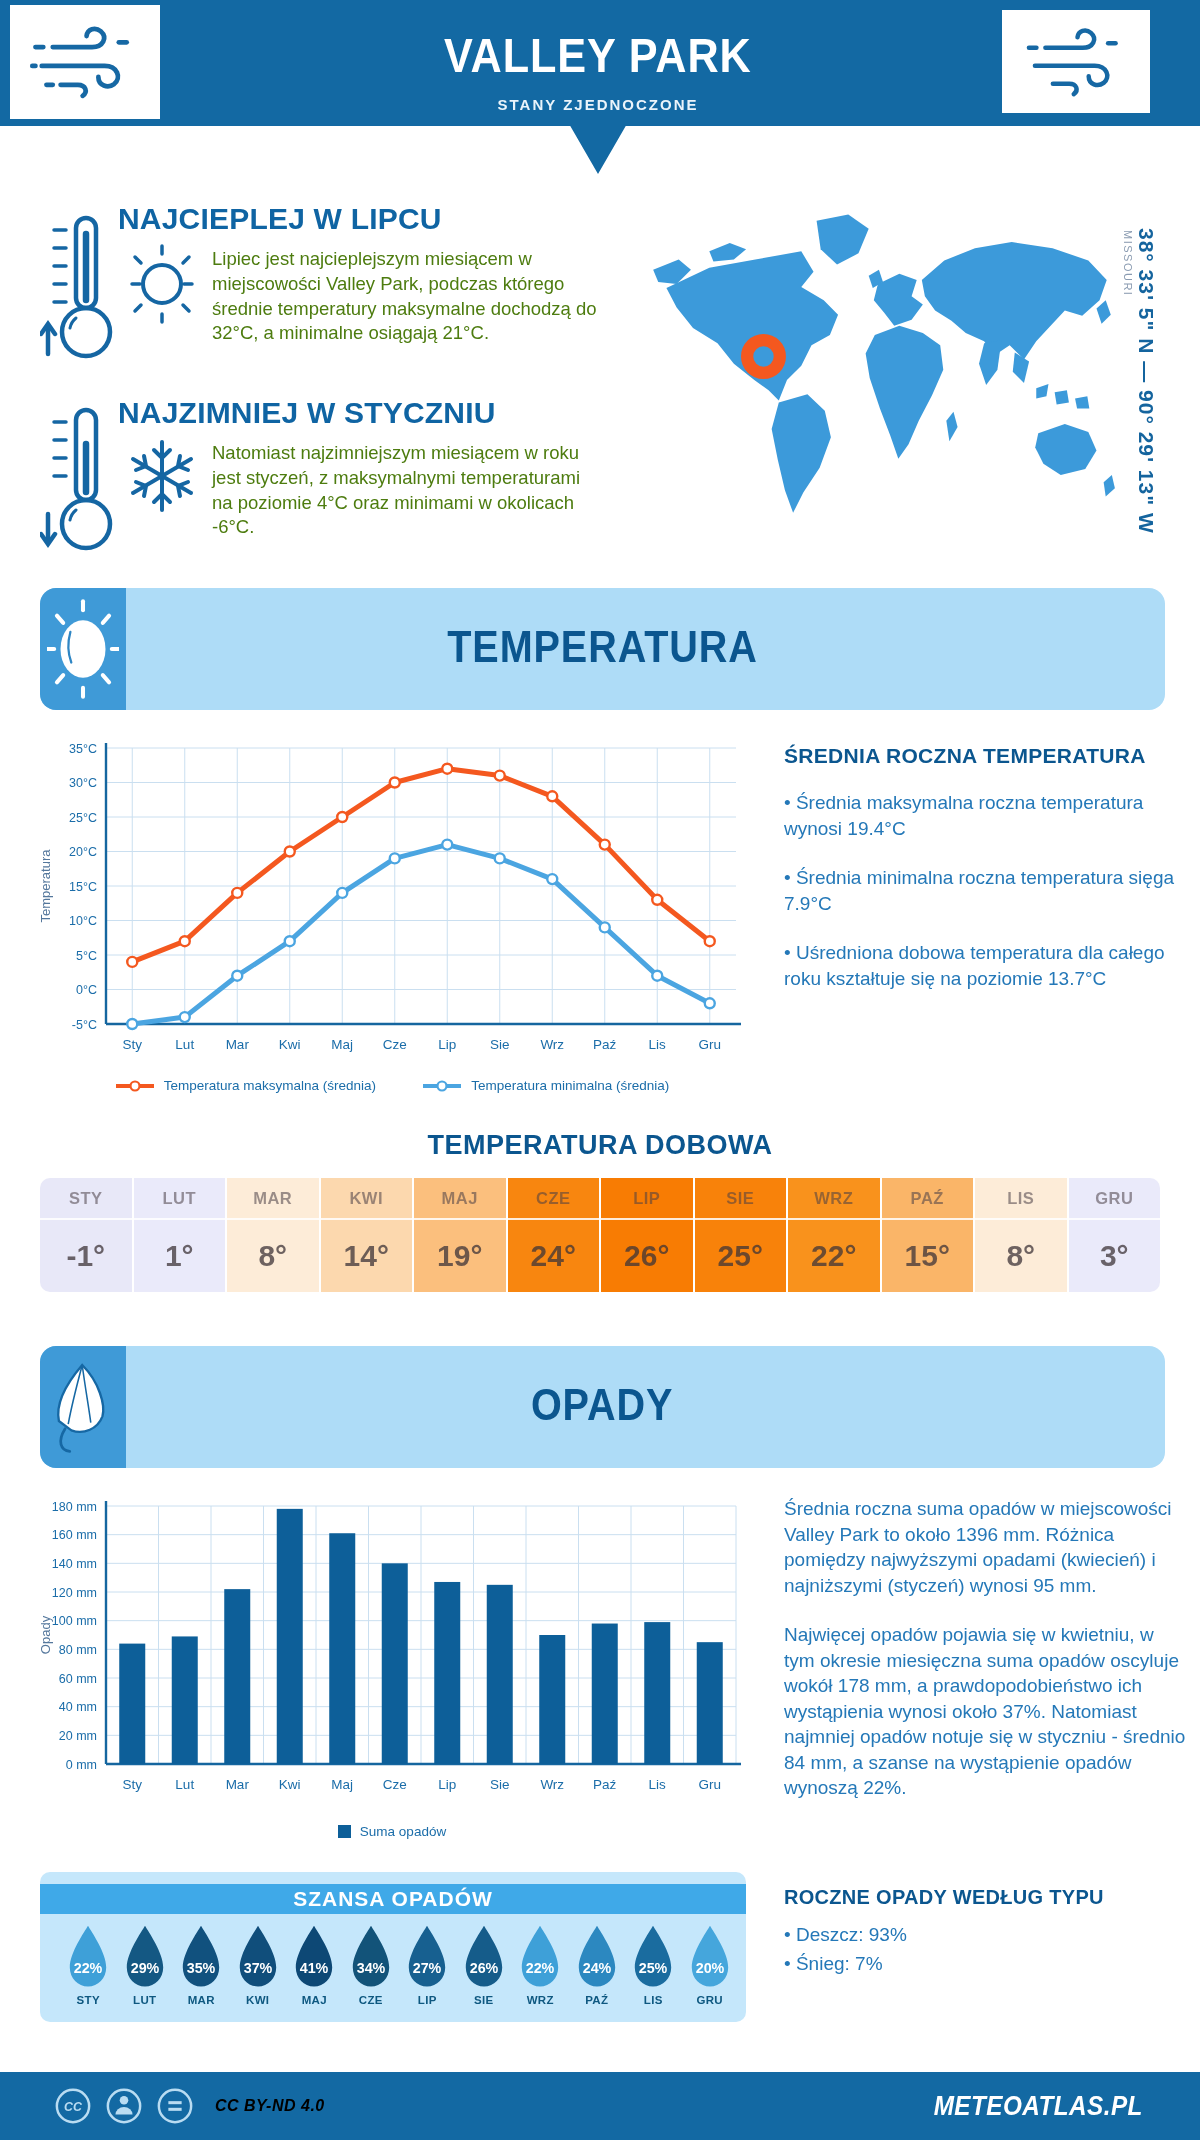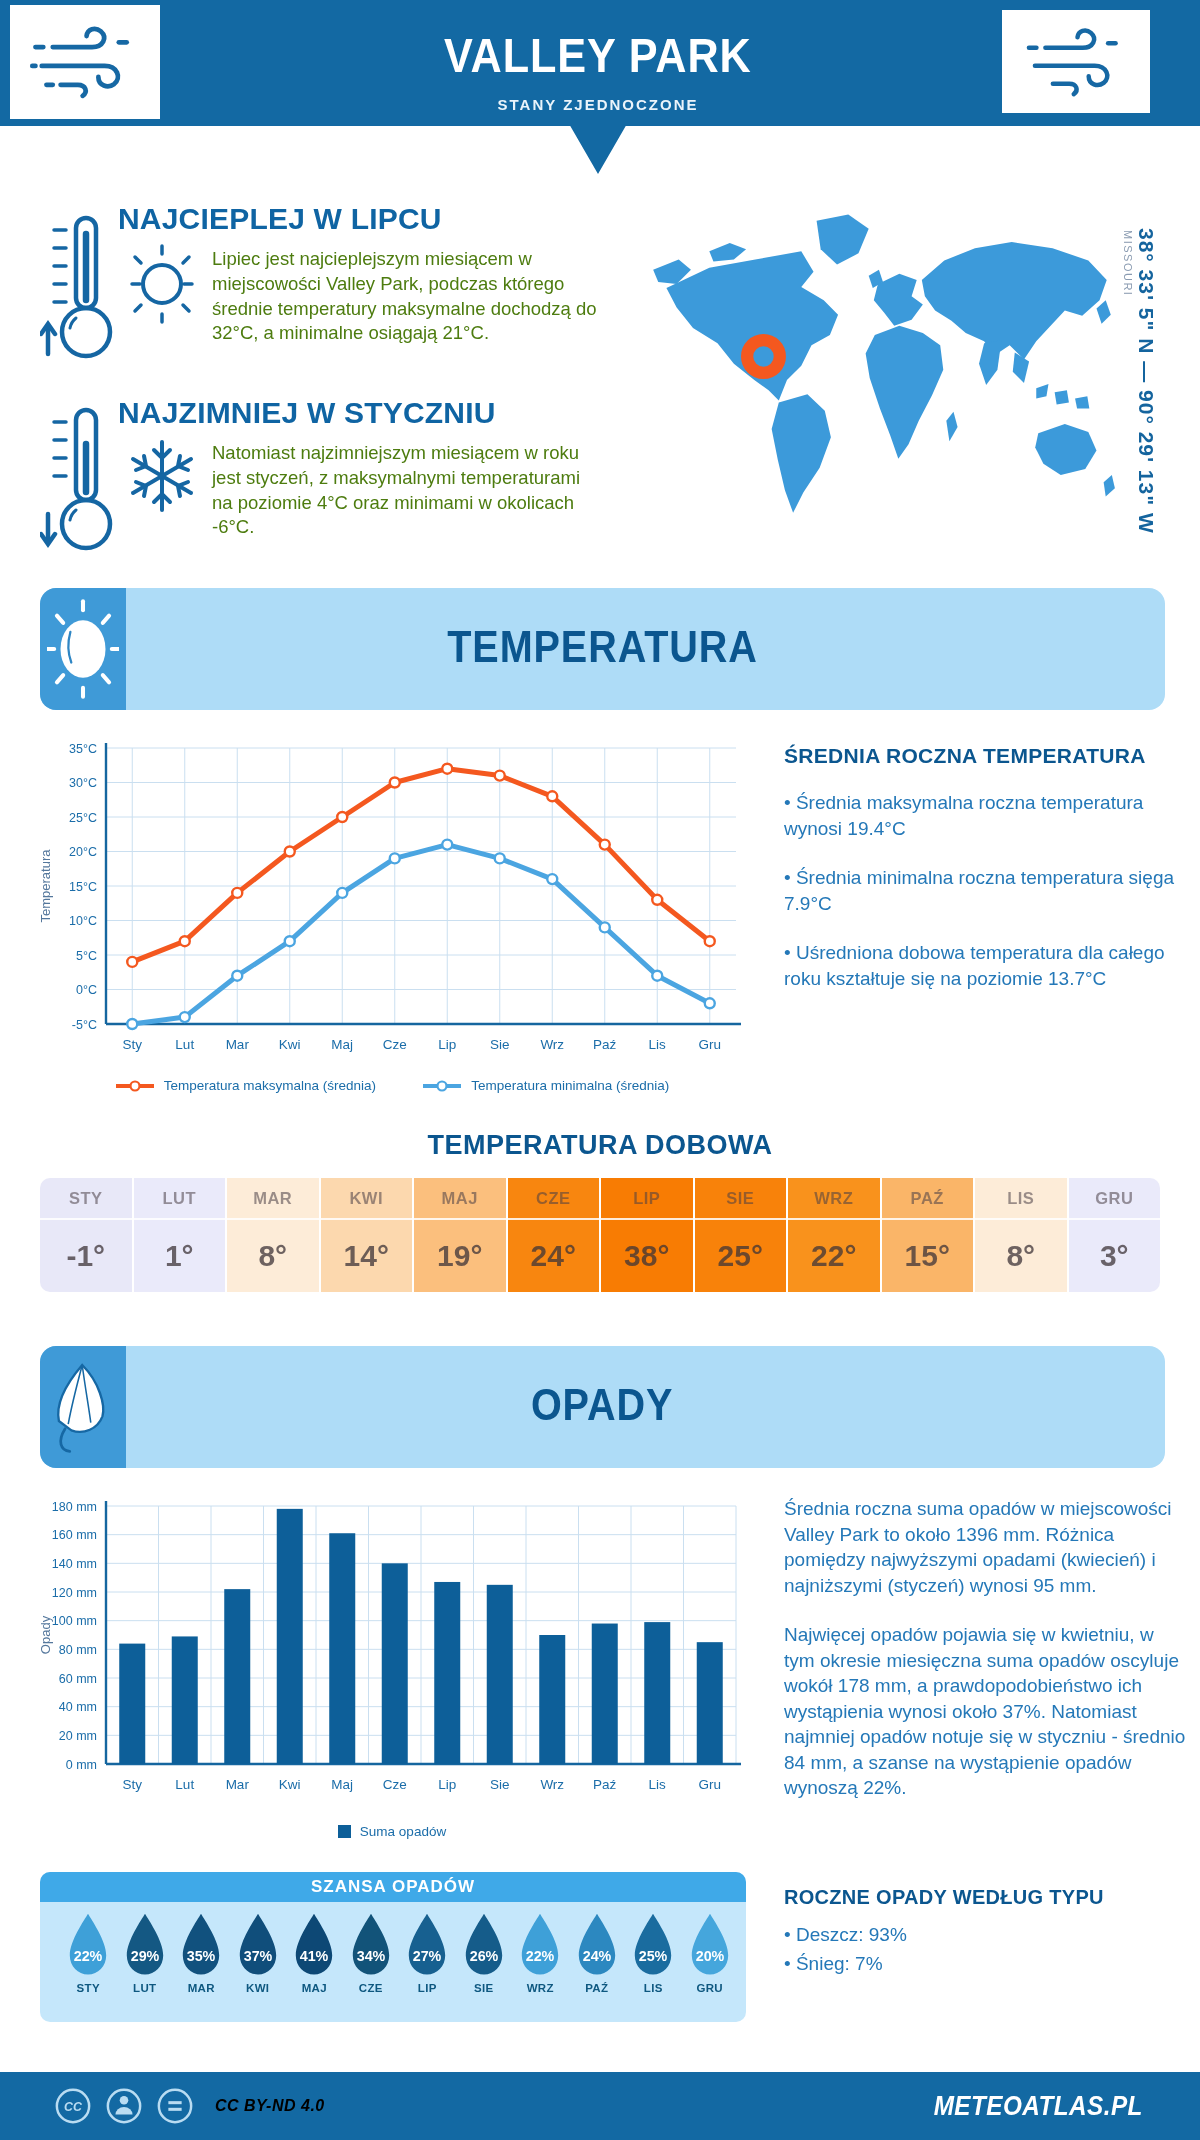--- a/index.html
+++ b/index.html
@@ -50,21 +50,21 @@
   .t-cell{flex:1;display:flex;flex-direction:column;}
   .t-cell:first-child{border-radius:10px 0 0 10px;}
   .t-cell:last-child{border-radius:0 10px 10px 0;}
   .t-head{height:40px;display:flex;align-items:center;justify-content:center;font-size:16.5px;font-weight:bold;
           letter-spacing:.5px;color:rgba(73,62,70,.55);border-bottom:2px solid rgba(255,255,255,.85);}
   .t-val{flex:1;display:flex;align-items:center;justify-content:center;font-size:30px;font-weight:bold;color:rgba(62,52,56,.75);}
 
   
   .chance-panel{position:absolute;left:40px;top:1872px;width:706px;height:150px;background:#c5e7fb;border-radius:10px;overflow:hidden;}
   .chance-head{height:30px;background:#3fa9e8;display:flex;align-items:center;justify-content:center;
-               color:#fff;font-weight:bold;font-size:17px;letter-spacing:1px;}
+               color:#fff;font-weight:bold;font-size:21px;letter-spacing:1px;margin-top:12px;}
   .drops-row{display:flex;padding:9px 8px 0 20px;}
   .drop-slot{flex:1;display:flex;flex-direction:column;align-items:center;}
   .drop-month{margin-top:3px;font-size:11.5px;font-weight:bold;color:#0e5880;letter-spacing:.3px;}
 
   
   .footer{position:absolute;left:0;top:2072px;width:1200px;height:68px;background:#1369a3;
           display:flex;align-items:center;justify-content:space-between;padding:0 46px 0 54px;box-sizing:border-box;font-style:italic;}
   .cc-group{display:flex;align-items:center;gap:13px;}
   .cc-label{margin-left:8px;font-size:16px;font-weight:bold;color:#000000;letter-spacing:.5px;}
   .brand{font-size:27px;font-weight:bold;color:#fff;letter-spacing:.5px;}
@@ -329,21 +329,21 @@
       <div class="t-cell" style="background: rgb(251, 191, 125);">
         <div class="t-head">MAJ</div>
         <div class="t-val">19°</div>
       </div>
       <div class="t-cell" style="background: rgb(248, 134, 15);">
         <div class="t-head">CZE</div>
         <div class="t-val">24°</div>
       </div>
       <div class="t-cell" style="background: rgb(248, 124, 3);">
         <div class="t-head">LIP</div>
-        <div class="t-val">38°</div>
+        <div class="t-val">26°</div>
       </div>
       <div class="t-cell" style="background: rgb(248, 130, 10);">
         <div class="t-head">SIE</div>
         <div class="t-val">25°</div>
       </div>
       <div class="t-cell" style="background: rgb(249, 146, 28);">
         <div class="t-head">WRZ</div>
         <div class="t-val">22°</div>
       </div>
       <div class="t-cell" style="background: rgb(250, 181, 104);">

